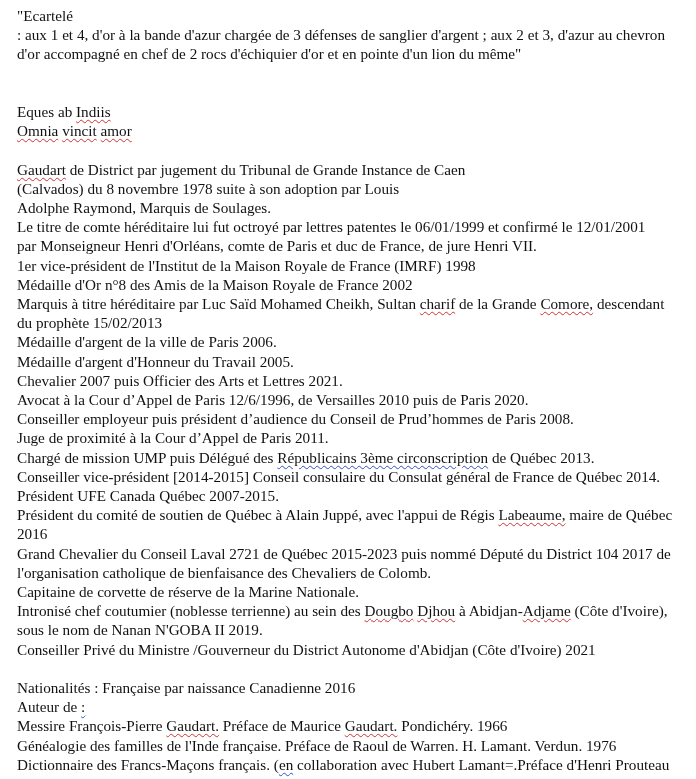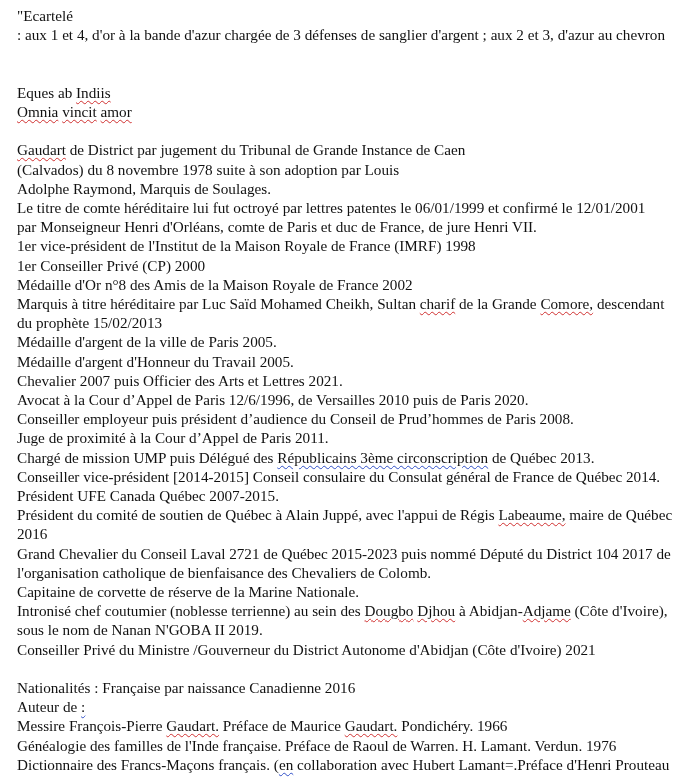--- a/index.html
+++ b/index.html
@@ -15,44 +15,44 @@
   .grammar { text-decoration:underline wavy #3050c8; text-decoration-thickness:1px; text-underline-offset:2px;margin-top:42px; }
 </style>
 </head>
 <body>
 
 <div class="doc">
 
   <div>
     <div class="line">"Ecartelé</div>
     <div class="line">: aux 1 et 4, d'or à la bande d'azur chargée de 3 défenses de sanglier d'argent ; aux 2 et 3, d'azur au chevron</div>
+    <div class="line">d'or accompagné en chef de 2 rocs d'échiquier d'or et en pointe d'un lion du même"</div>
   </div>
 
   <div class="blank"></div>
   <div class="blank"></div>
 
   <div>
     <div class="line"><span>Eques ab </span><span class="spell">Indiis</span></div>
     <div class="line"><span class="spell">Omnia</span> <span class="spell">vincit</span> <span class="spell">amor</span></div>
   </div>
 
   <div class="blank"></div>
 
   <div>
     <div class="line"><span class="spell">Gaudart</span><span> de District par jugement du Tribunal de Grande Instance de Caen</span></div>
     <div class="line">(Calvados) du 8 novembre 1978 suite à son adoption par Louis</div>
     <div class="line">Adolphe Raymond, Marquis de Soulages.</div>
     <div class="line">Le titre de comte héréditaire lui fut octroyé par lettres patentes le 06/01/1999 et confirmé le 12/01/2001</div>
     <div class="line">par Monseigneur Henri d'Orléans, comte de Paris et duc de France, de jure Henri VII.</div>
     <div class="line">1er vice-président de l'Institut de la Maison Royale de France (IMRF) 1998</div>
-    <div class="line">1er Conseiller Privé (CP) 2000</div>
     <div class="line">Médaille d'Or n°8 des Amis de la Maison Royale de France 2002</div>
     <div class="line"><span>Marquis à titre héréditaire par Luc Saïd Mohamed Cheikh, Sultan </span><span class="spell">charif</span><span> de la Grande </span><span class="spell">Comore,</span><span> descendant</span></div>
     <div class="line">du prophète 15/02/2013</div>
-    <div class="line">Médaille d'argent de la ville de Paris 2005.</div>
+    <div class="line">Médaille d'argent de la ville de Paris 2006.</div>
     <div class="line">Médaille d'argent d'Honneur du Travail 2005.</div>
     <div class="line">Chevalier 2007 puis Officier des Arts et Lettres 2021.</div>
     <div class="line">Avocat à la Cour d’Appel de Paris 12/6/1996, de Versailles 2010 puis de Paris 2020.</div>
     <div class="line">Conseiller employeur puis président d’audience du Conseil de Prud’hommes de Paris 2008.</div>
     <div class="line">Juge de proximité à la Cour d’Appel de Paris 2011.</div>
     <div class="line"><span>Chargé de mission UMP puis Délégué des </span><span class="grammar">Républicains 3ème circonscription</span><span> de Québec 2013.</span></div>
     <div class="line">Conseiller vice-président [2014-2015] Conseil consulaire du Consulat général de France de Québec 2014.</div>
     <div class="line">Président UFE Canada Québec 2007-2015.</div>
     <div class="line"><span>Président du comité de soutien de Québec à Alain Juppé, avec l'appui de Régis </span><span class="spell">Labeaume,</span><span> maire de Québec</span></div>
     <div class="line">2016</div>

